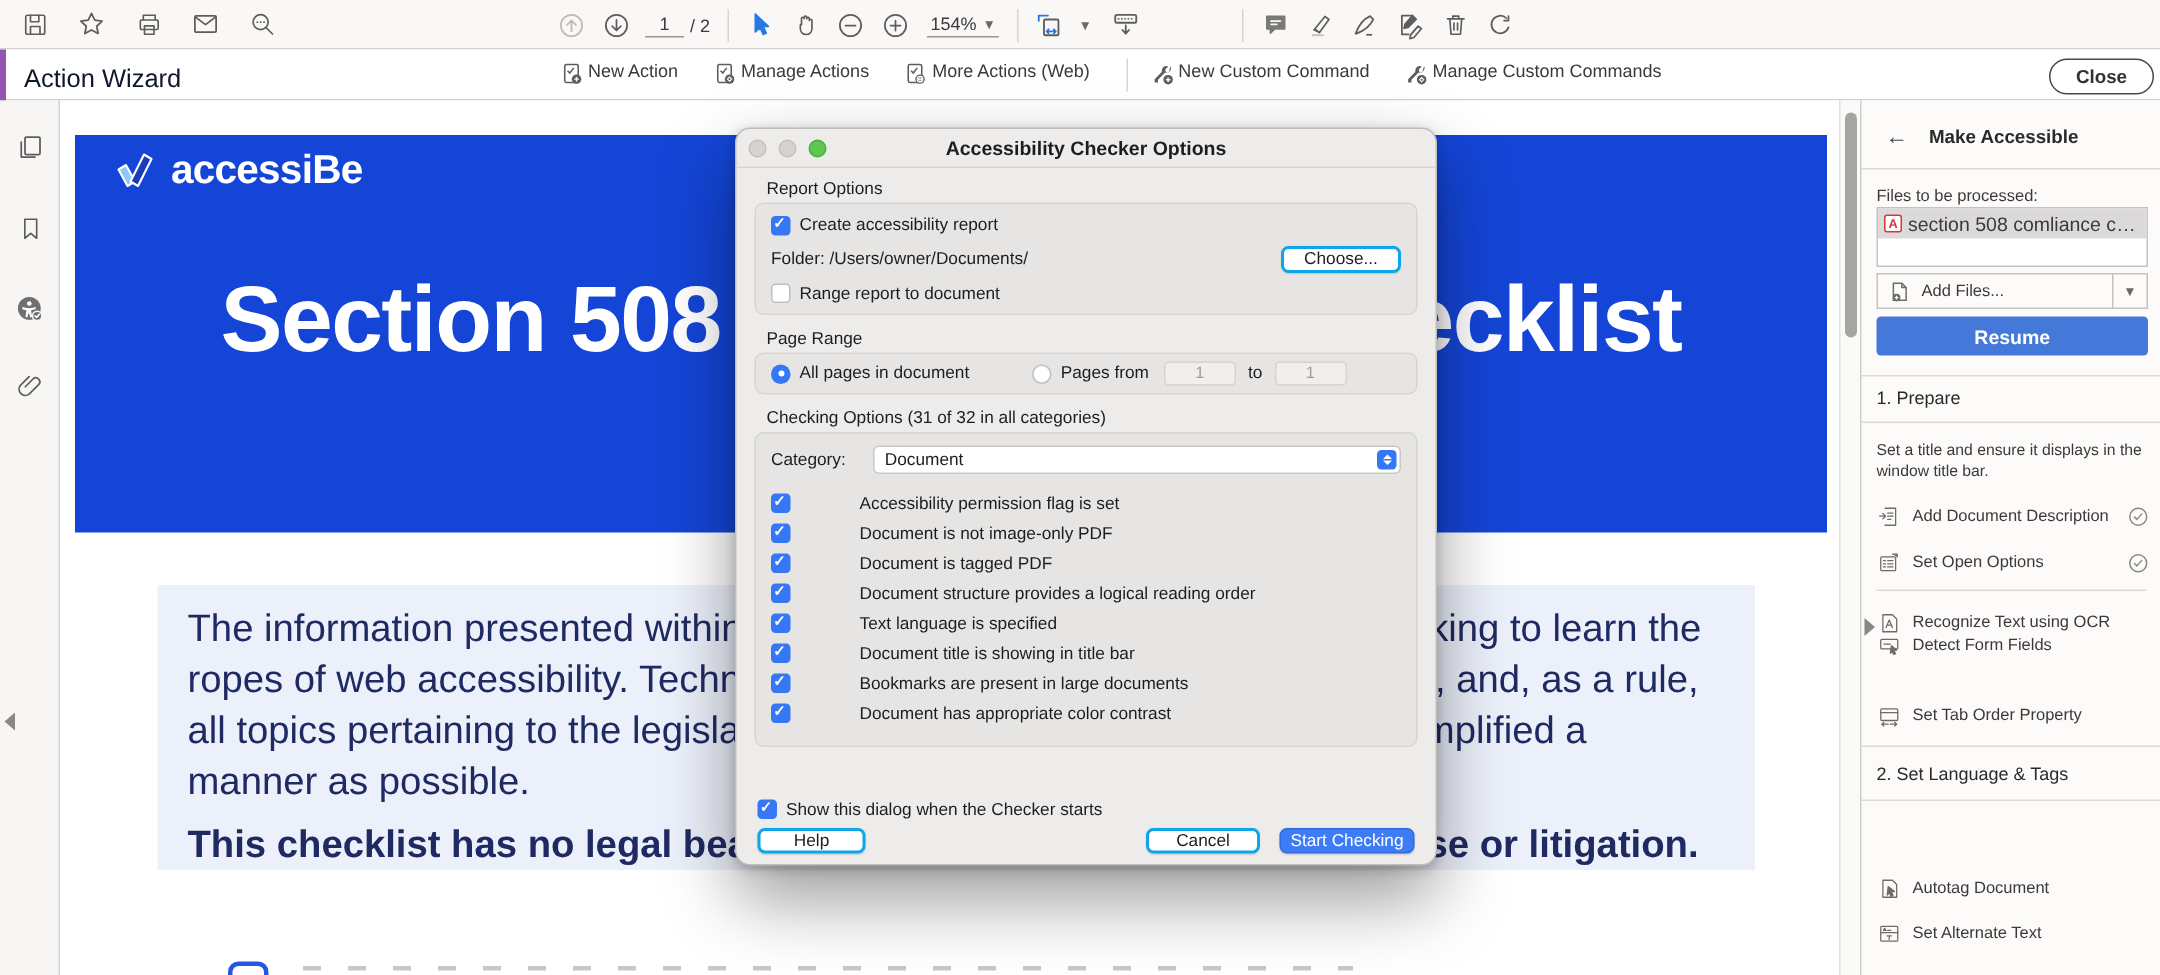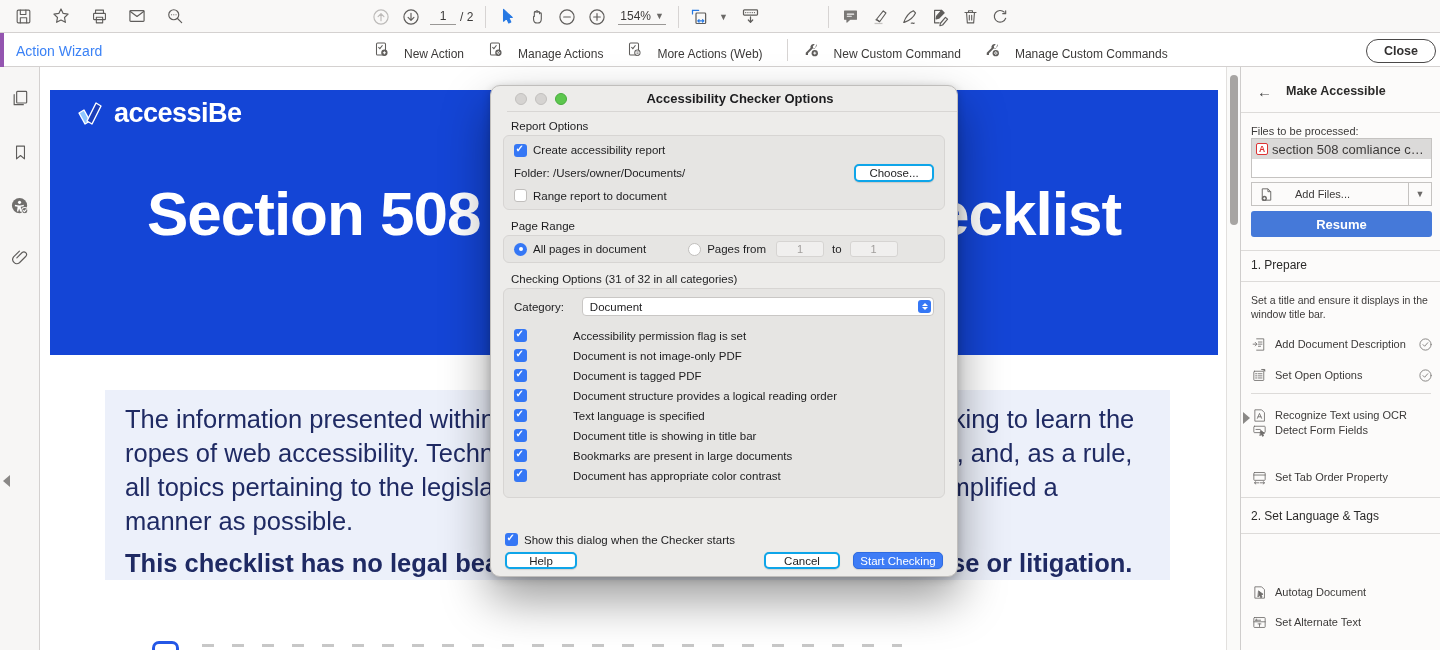--- a/index.html
+++ b/index.html
@@ -15,23 +15,23 @@
 .centergroup { display:flex; align-items:center; position:absolute; left:366px; top:0; height:33px; }
 .rightgroup { display:flex; align-items:center; position:absolute; left:822px; top:0; height:33px; }
 .page-input { width:26px; height:17px; border:none; border-bottom:1px solid #9a9896; background:transparent; text-align:center; font-size:12px; color:#3c3a39; font-family:"Liberation Sans",sans-serif; margin:0 4px; }
 .page-total { font-size:12px; color:#3c3a39; margin-right:6px; }
 .zoom-combo { display:flex; align-items:center; font-size:12px; color:#3c3a39; border-bottom:1px solid #9a9896; padding:1px 2px; margin:0 6px; cursor:pointer;text-align:right; }
 .caret { font-size:9px; color:#6b6967; margin-left:4px; }
 
 
 .action-bar { position:absolute; left:0; top:33px; width:1440px; height:34px; background:#ffffff; border-bottom:1px solid #d4d1d0; }
 .accent { position:absolute; left:0; top:0; width:4px; height:34px; background:#9455b0; }
-.aw-title { position:absolute; left:16px; top:10px; font-size:14px; color:#3b82f6; }
+.aw-title { position:absolute; left:16px; top:10px; font-size:17px; color:#0f172a; }
 .aw-buttons { position:absolute; left:372px; top:0; height:34px; display:flex; align-items:center; }
-.aw-btn { display:flex; align-items:flex-end; gap:14px; font-size:12px; color:#3c3a39; margin-right:22px; cursor:pointer; white-space:nowrap; }
+.aw-btn { display:flex; align-items:flex-start; gap:2px; font-size:12px; color:#3c3a39; margin-right:22px; cursor:pointer; white-space:nowrap; }
 .aw-btn svg { flex:0 0 auto; }
 .aw-div { width:1px; height:22px; background:#d7d4d3; margin:0 14px 0 2px; }
 .close-btn { position:absolute; right:4px; top:6px; width:70px; height:24px; border:1.5px solid #4a4848; border-radius:13px; background:#fff; font-size:12.5px; color:#323030; display:flex; align-items:center; justify-content:center; cursor:pointer; font-weight:bold; }
 
 
 .sidebar { position:absolute; left:0; top:67px; width:40px; height:583px; background:#f7f6f5; border-right:1px solid #d4d1d0; }
 .sb-icon { width:40px; height:34px; display:flex; align-items:center; justify-content:center; cursor:pointer; margin-top:14px; }
 .sb-icon svg { stroke:#5f5d5b; fill:none; stroke-width:1.4; stroke-linecap:round; stroke-linejoin:round; }
 .collapse-left { position:absolute; left:3px; top:408px; width:0; height:0; border-top:6px solid transparent; border-bottom:6px solid transparent; border-right:7px solid #8a8886; cursor:pointer; }
 
@@ -56,34 +56,34 @@
 .panel-header { position:absolute; left:0; top:12px; width:200px; height:24px; display:flex; align-items:center; }
 .back-arrow { margin-left:16px; font-size:15px; color:#444; cursor:pointer; }
 .panel-title { margin-left:14px; font-weight:bold; font-size:12.5px; color:#2b2a29; }
 .pdivider { position:absolute; left:0; width:200px; height:1px; background:#dddbd9; }
 .files-label { position:absolute; left:10px; top:58px; font-size:11px; }
 .file-box { position:absolute; left:10px; top:71px; width:181px; height:40px; background:#fff; border:1px solid #c5c3c1; }
 .file-row { height:20px; background:#dbdad9; display:flex; align-items:center; padding:0 4px; gap:4px; cursor:pointer; }
 .file-name { font-size:13px; white-space:nowrap; overflow:hidden; text-overflow:ellipsis; }
 .pdf-badge { width:12px; height:12px; background:#fff; border:1px solid #d33; border-radius:2px; color:#d33; font-size:8.5px; font-weight:bold; display:flex; align-items:center; justify-content:center; flex:0 0 auto; }
 .addfiles-row { position:absolute; left:10px; top:115px; width:181px; height:24px; display:flex; }
-.addfiles-btn { flex:1; border:1px solid #c5c3c1; background:#fcfbfa; display:flex; align-items:center; gap:20px; padding-left:6px; font-size:11px; cursor:pointer; border-right:none; }
+.addfiles-btn { flex:1; border:1px solid #c5c3c1; background:#fcfbfa; display:flex; align-items:center; gap:6px; padding-left:6px; font-size:11px; cursor:pointer; border-right:none; }
 .addfiles-arrow { width:24px; border:1px solid #c5c3c1; background:#fcfbfa; display:flex; align-items:center; justify-content:center; color:#6b6967; font-size:9px; cursor:pointer; }
 .resume-btn { position:absolute; left:10px; top:144px; width:181px; height:26px; background:#4579d9; border-radius:3px; color:#fff; font-size:13px; font-weight:bold; display:flex; align-items:center; justify-content:center; cursor:pointer; }
 .sec-title { position:absolute; left:10px; font-weight:normal; font-size:12px; color:#2b2a29; }
 .sec-desc { position:absolute; left:10px; width:184px; font-size:10.5px; line-height:14px; }
 .p-item { position:absolute; left:10px; width:184px; height:22px; display:flex; align-items:center; gap:7px; cursor:pointer; }
 .p-item svg { stroke:#6e6c6a; fill:none; stroke-width:1.2; stroke-linecap:round; stroke-linejoin:round; flex:0 0 auto; }
 .p-item .lbl { font-size:11px; }
 .done-circ { position:absolute; right:2px; }
 .collapse-right { position:absolute; left:2px; top:345px; width:0; height:0; border-top:6px solid transparent; border-bottom:6px solid transparent; border-left:7px solid #8a8886; cursor:pointer; }
 
 
 .dialog { position:absolute; left:490px; top:85px; width:468px; height:492px; background:#edecea; border:1px solid #c0bebc; border-radius:10px; box-shadow:0 22px 48px rgba(0,0,0,.4), 0 2px 8px rgba(0,0,0,.2); overflow:hidden; font-size:11.5px; color:#1d1d1f; }
-.dlg-titlebar { position:absolute; left:16px; top:0; width:100%; height:26px; border-bottom:1px solid #d8d6d4; display:flex; align-items:center; }
+.dlg-titlebar { position:absolute; left:0; top:0; width:100%; height:26px; border-bottom:1px solid #d8d6d4; display:flex; align-items:center; }
 .tl { width:12px; height:12px; border-radius:50%; margin-left:8px; cursor:pointer; }
 .tl.gray { background:#d5d3d1; border:1px solid #c2c0be; }
 .tl.green { background:#5dc74e; border:1px solid #48ad3e; }
 .dlg-title { position:absolute; left:0; width:100%; text-align:center; font-weight:bold; font-size:13px; }
 .dlg-body { position:absolute; left:12px; right:12px; top:26px; bottom:0; padding-top:6px; }
 .dsec-label { font-size:11.5px; margin:2px 0 3px 8px; }
 .dgroup { background:#e6e5e3; border:1px solid #d7d5d3; border-radius:6px; padding:6px 10px; }
 .drow { display:flex; align-items:center; }
 .cb { width:13px; height:13px; border-radius:3px; flex:0 0 auto; margin-right:6px; position:relative; cursor:pointer; }
 .cb.on { background:#3577f5; }

